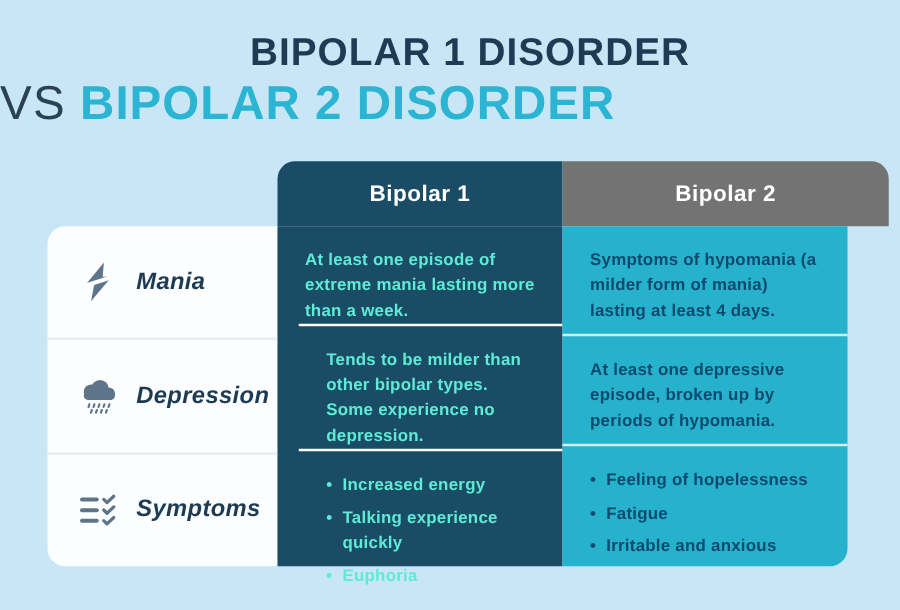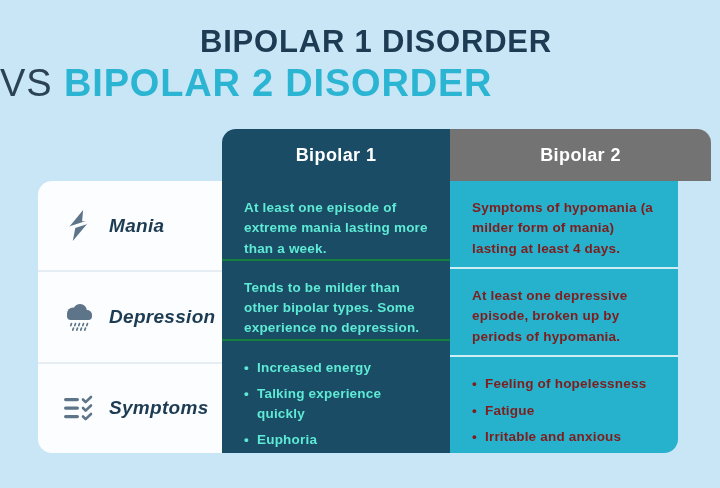--- a/index.html
+++ b/index.html
@@ -41,33 +41,33 @@
     font-style:italic;
   }
   .col-b1{left:222px;width:228px;background:#1a4c66;}
   .col-b2{left:450px;width:228px;background:#26b2cd;border-radius:0 0 14px 0;}
   .row{flex:1;box-sizing:border-box;}
   .col-labels .row{
     display:flex;align-items:center;
     padding-left:24px;
   }
   .col-labels .row + .row{border-top:2px solid #e7eef3;}
-  .col-b1 .row + .row{border-top:2px solid #15803d;}
+  .col-b1 .row + .row{border-top:2px solid #ffffff;margin-left:17px;}
   .col-b2 .row + .row{border-top:2px solid rgba(255,255,255,.78);}
   .icon-box{width:34px;height:32px;margin-right:13px;flex:0 0 auto;display:flex;align-items:center;justify-content:center;}
   .row-label{
     font-size:19px;font-weight:700;color:#1d3b52;letter-spacing:.3px;
   }
   .cell{
     padding:17px 21px 0 22px;
     font-size:13.5px;font-weight:700;letter-spacing:.2px;
     line-height:1.5;
   }
   .col-b1 .cell{color:#5eead4;}
-  .col-b2 .cell{color:#7f1d1d;}
+  .col-b2 .cell{color:#0c4a6e;}
   ul.bullets{list-style:none;margin:0;padding:0;}
   ul.bullets li{padding-left:13px;position:relative;margin-bottom:6px;}
   ul.bullets li::before{content:"\2022";position:absolute;left:0;top:0;}
 </style>
 </head>
 <body>
 
 <div class="canvas">
 
   <div class="title-line1">BIPOLAR 1 DISORDER</div>

